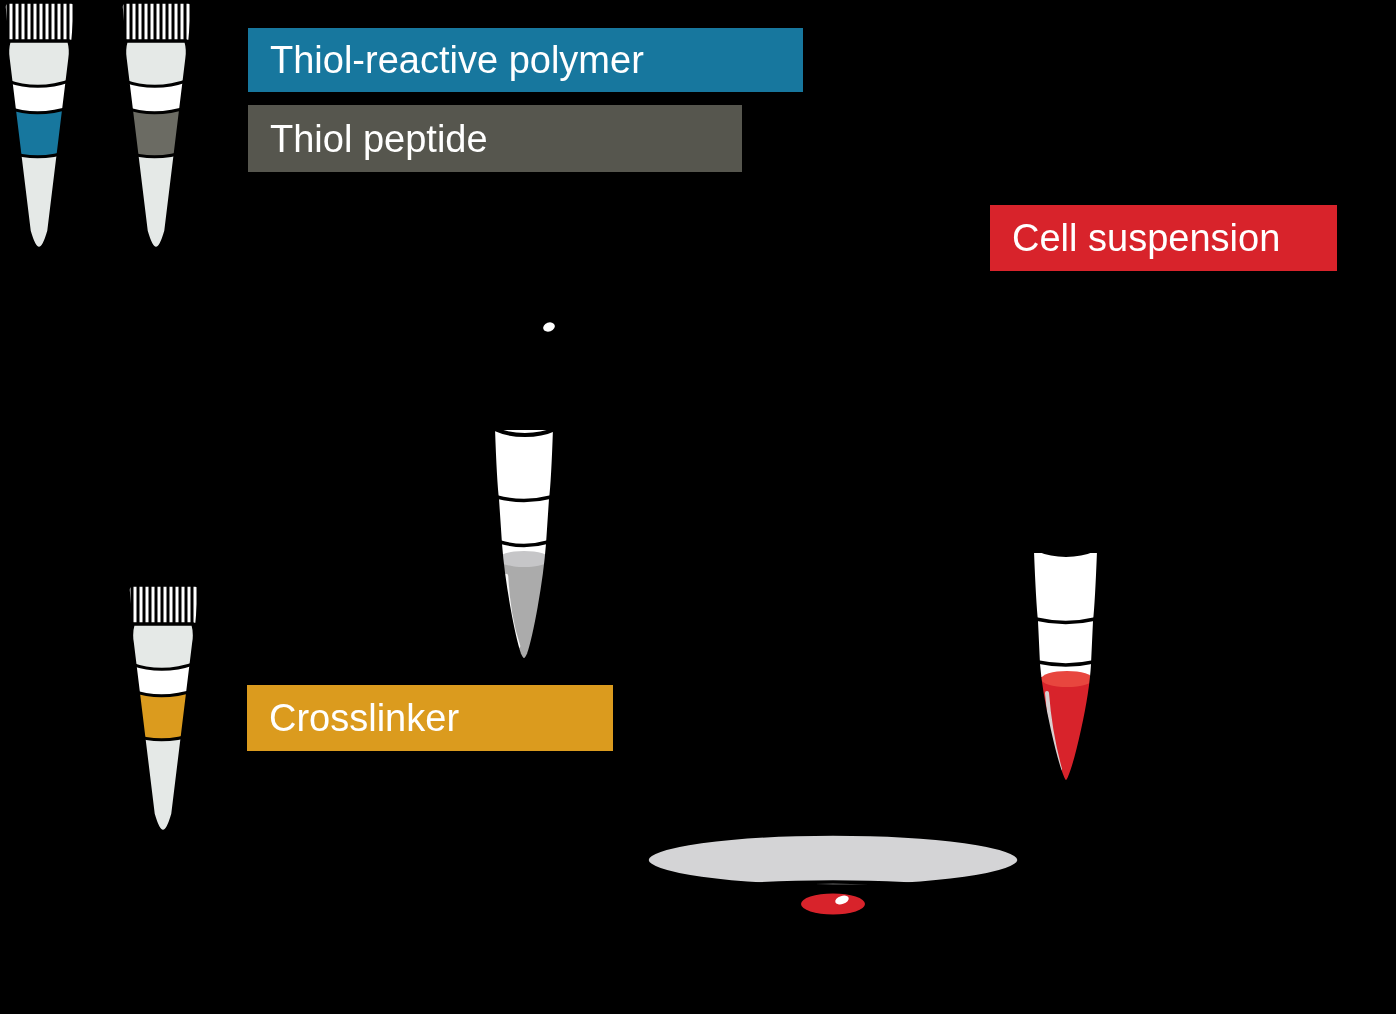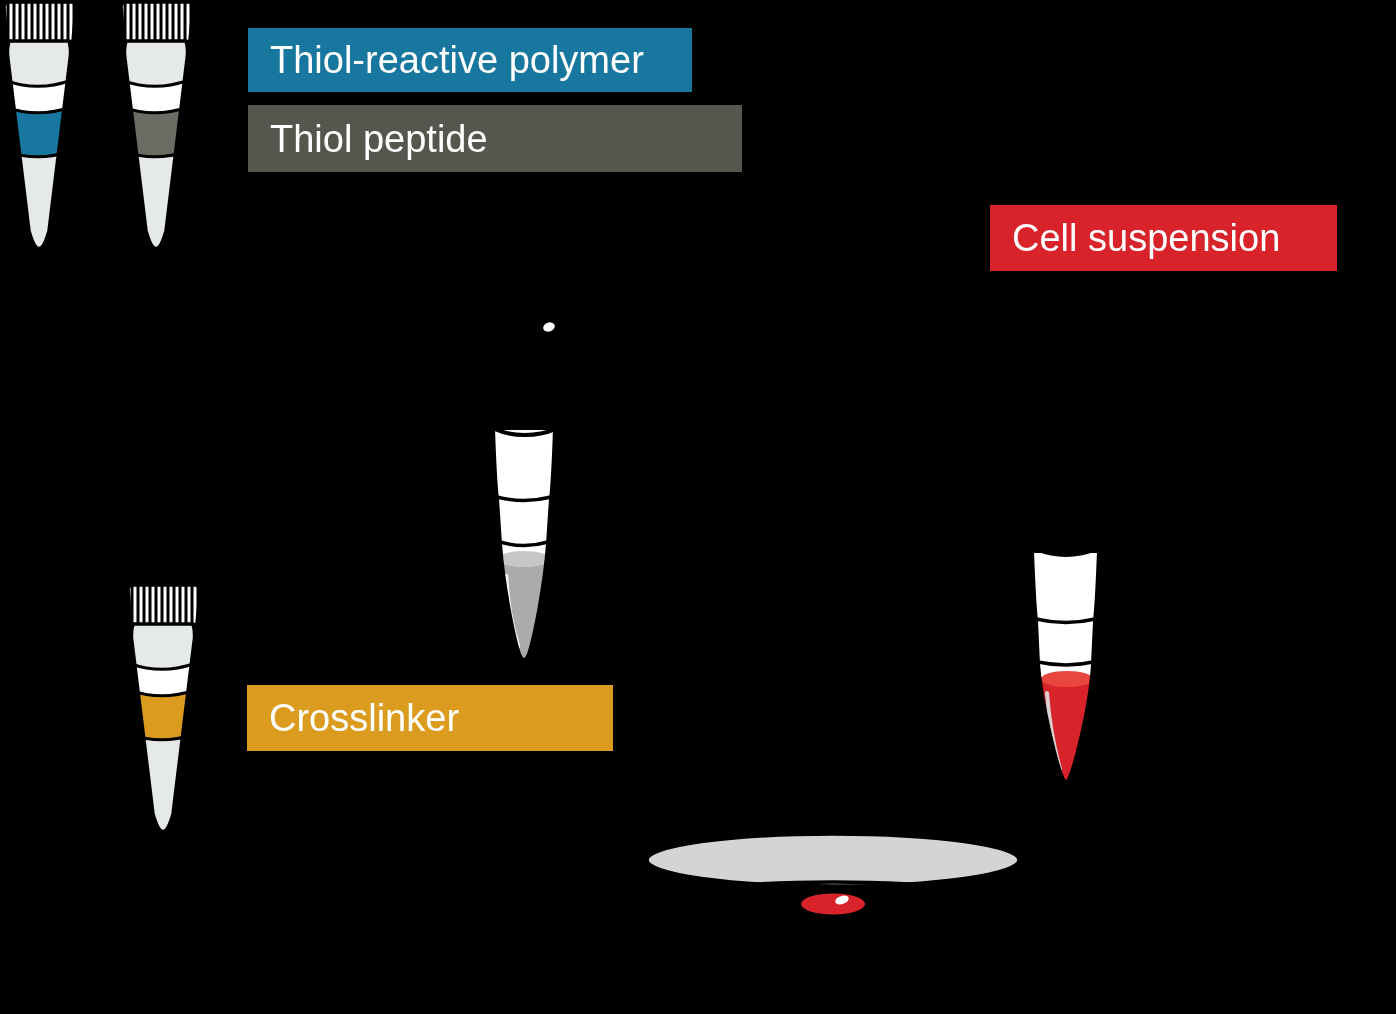--- a/index.html
+++ b/index.html
@@ -1,21 +1,21 @@
 <!DOCTYPE html>
 <html><head>
 <meta charset="utf-8">
 <style>
   html,body{margin:0;padding:0;background:#000;}
   .stage{position:relative;width:1396px;height:1014px;background:#000;overflow:hidden;
          font-family:"Liberation Sans",sans-serif;}
   .stage svg{position:absolute;overflow:visible;}
   .lbl{position:absolute;display:flex;align-items:center;box-sizing:border-box;
        padding-left:22px;color:#fff;font-size:38px;line-height:1;white-space:nowrap;}
-  .lbl-polymer{left:248px;top:28px;width:444px;height:64px;}
+  .lbl-polymer{left:248px;top:28px;width:555px;height:64px;}
   .lbl-peptide{left:248px;top:105px;width:494px;height:67px;}
   .lbl-cells{left:990px;top:205px;width:347px;height:66px;}
   .lbl-crosslinker{left:247px;top:685px;width:366px;height:66px;}
   .svg-tube-polymer{left:0;top:0;}
   .svg-tube-peptide{left:117px;top:0;}
   .svg-tube-crosslinker{left:124px;top:583px;}
   .svg-tube-mixture{left:440px;top:298px;}
   .svg-tube-cells{left:1020px;top:425px;}
   .svg-petri{left:640px;top:828px;}
   .ol{fill:none;stroke:#000;stroke-linecap:round;stroke-linejoin:round;}

